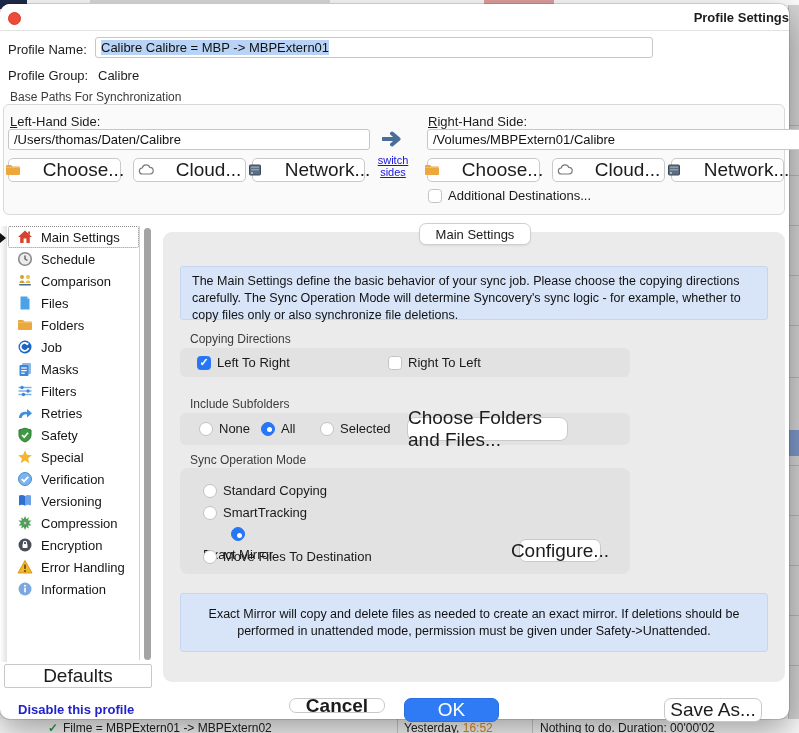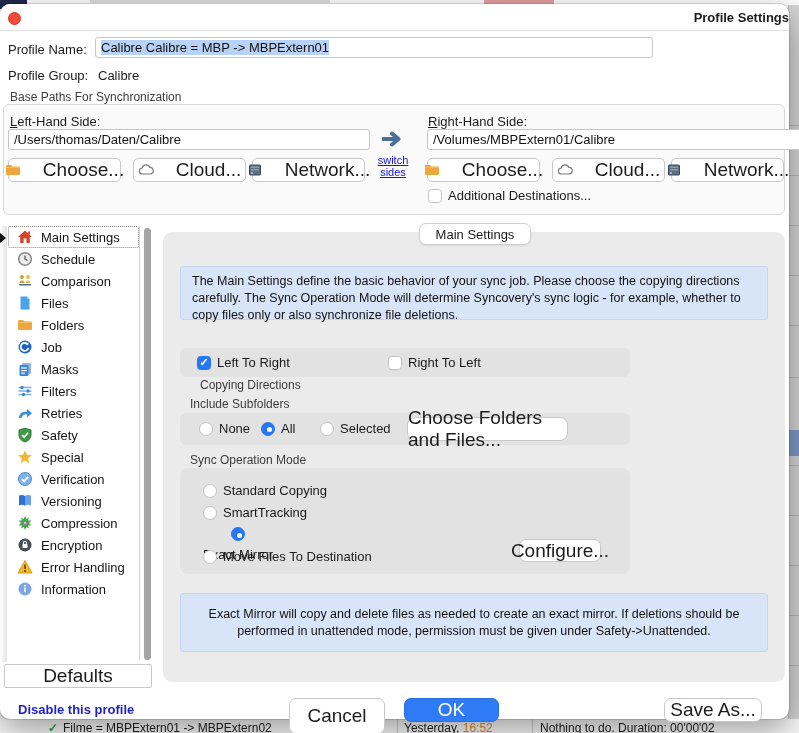--- a/index.html
+++ b/index.html
@@ -364,21 +364,21 @@
       <span>Information</span>
     </div>
   </div>
   <div class="vscroll"></div>
 
   <div class="panel"></div>
   <div class="panel-header">Main Settings</div>
 
   <div class="infobox" style="left:180px; top:262px; width:588px; height:54px; padding:6px 11px;">The Main Settings define the basic behavior of your sync job. Please choose the copying directions carefully. The Sync Operation Mode will determine Syncovery's sync logic - for example, whether to copy files only or also synchronize file deletions.</div>
 
-  <div class="section-label" style="left:200px; top:328px;margin-top:46px;">Copying Directions</div>
+  <div class="section-label" style="left:190px; top:328px;">Copying Directions</div>
   <div class="strip" style="left:180px; top:344px; width:450px; height:29px;"></div>
   <div class="ctl-row" style="left:197px; top:351px;">
     <span class="checkbox checked"></span>
     <span>Left To Right</span>
   </div>
   <div class="ctl-row" style="left:388px; top:351px;">
     <span class="checkbox"></span>
     <span>Right To Left</span>
   </div>
 
@@ -415,17 +415,17 @@
   <div class="ctl-row" style="left:203px; top:545px;">
     <span class="radio"></span>
     <span>Move Files To Destination</span>
   </div>
   <div class="btn" style="left:519px; top:535px; width:82px; height:23px; border-radius:7px;">Configure...</div>
 
   <div class="infobox" style="left:180px; top:589px; width:588px; height:59px; padding:12px 26px; text-align:center;">Exact Mirror will copy and delete files as needed to create an exact mirror. If deletions should be performed in unattended mode, permission must be given under Safety-&gt;Unattended.</div>
 
   <div class="btn" style="left:4px; top:660px; width:148px; height:24px; border-radius:2px;">Defaults</div>
   <div class="footer-link" style="left:18px; top:698px;">Disable this profile</div>
-  <div class="btn pill" style="left:289px; top:694px; width:96px; height:36px;">Cancel</div>
+  <div class="btn pill" style="left:289px; top:694px; width:96px; height:15px;font-weight:bold;">Cancel</div>
   <div class="btn pill primary" style="left:404px; top:694px; width:95px; height:24px;">OK</div>
   <div class="btn pill" style="left:664px; top:694px; width:98px; height:24px;">Save As...</div>
 
 </div>
 
 </body></html>

